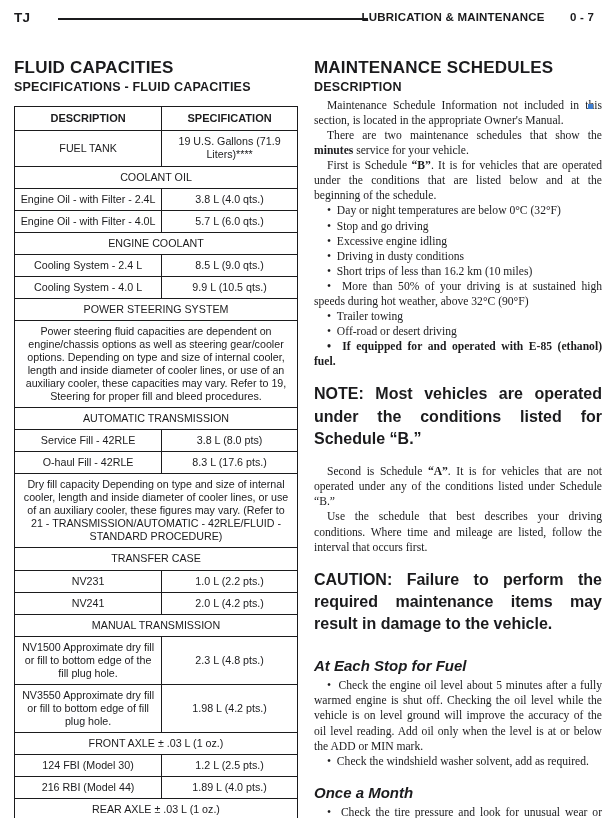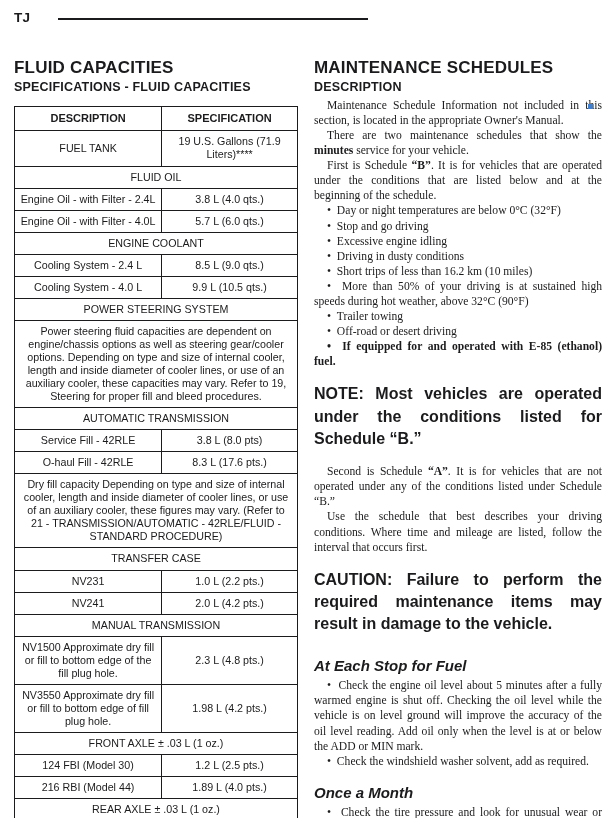--- a/index.html
+++ b/index.html
@@ -47,20 +47,24 @@
   .artifact{position:absolute;left:588px;top:104px;width:5px;height:5px;background:#3f7fd2;}
 </style>
 </head>
 <body>
 
 <div class="page">
 
   <div class="runhead">
     <span class="tj">TJ</span>
     <span class="rule"></span>
+    <span class="rh-right">
+      <span>LUBRICATION &amp; MAINTENANCE</span>
+      <span class="pgnum">0 - 7</span>
+    </span>
   </div>
 
   <div class="cols">
 
     <div class="col-left">
       <h1 class="sect">FLUID CAPACITIES</h1>
       <h2 class="sub">SPECIFICATIONS - FLUID CAPACITIES</h2>
 
       <table class="spec">
         <thead>
@@ -68,21 +72,21 @@
             <th>DESCRIPTION</th>
             <th>SPECIFICATION</th>
           </tr>
         </thead>
         <tbody>
           <tr>
               <td class="desc">FUEL TANK</td>
               <td class="spec-val">19 U.S. Gallons (71.9 Liters)****</td>
             </tr>
           <tr>
-              <td colspan="2" class="section">FLUID OIL</td>
+              <td colspan="2" class="section">COOLANT OIL</td>
             </tr>
           <tr>
               <td class="desc">Engine Oil - with Filter - 2.4L</td>
               <td class="spec-val">3.8 L (4.0 qts.)</td>
             </tr>
           <tr>
               <td class="desc">Engine Oil - with Filter - 4.0L</td>
               <td class="spec-val">5.7 L (6.0 qts.)</td>
             </tr>
           <tr>

